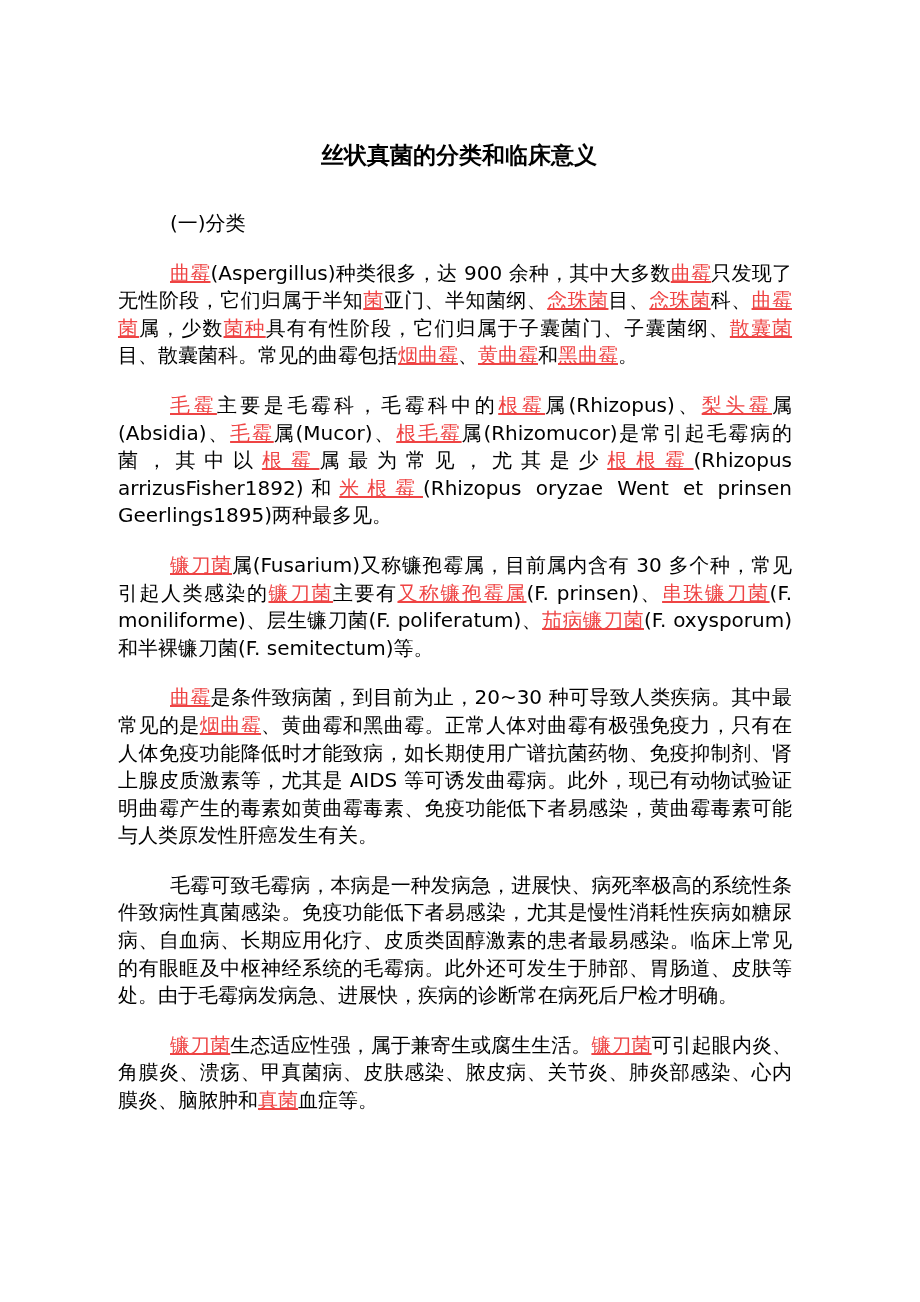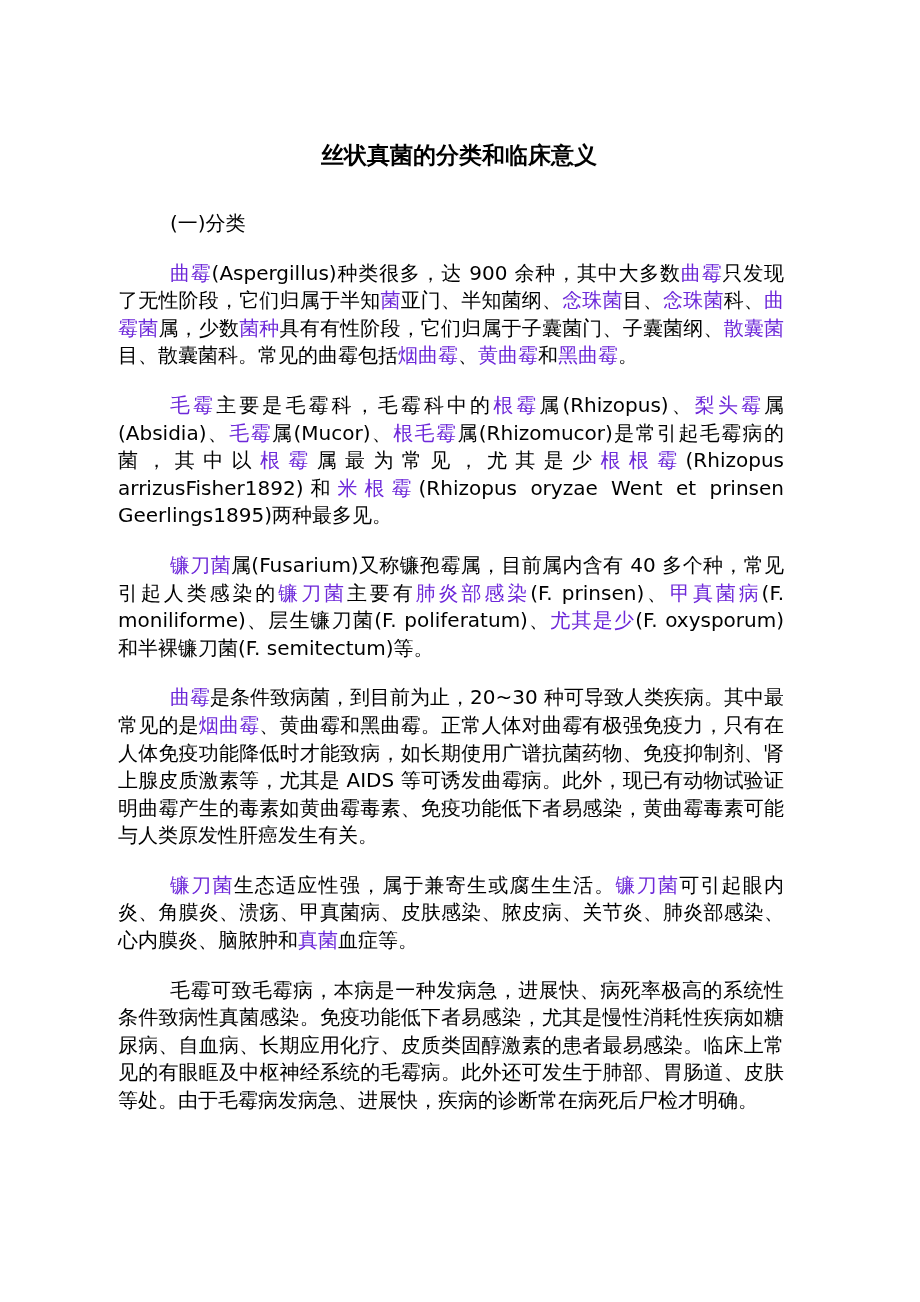--- a/index.html
+++ b/index.html
@@ -20,35 +20,36 @@
     text-align: center;
     line-height: 30px;
     margin: 0 0 40px 0;
     color: #000000;
   }
   .para {
     font-size: 20px;
     line-height: 27.6px;
     text-align: justify;
     text-indent: 52px;
-    margin: 0 16px 22px 0;
+    margin: 0 8px 22px 0;
     color: #000000;
   }
   .doclink {
-    color: #6d28d9;
+    color: #ef4444;
+    text-decoration: underline;
     cursor: pointer;
   }
 </style>
 </head>
 <body>
 
 <div class="page">
   <h1 class="doc-title">丝状真菌的分类和临床意义</h1>
   <div id="doc-body">
       <p class="para"><span>(一)分类</span></p>
       <p class="para"><a class="doclink">曲霉</a><span>(Aspergillus)种类很多，达 900 余种，其中大多数</span><a class="doclink">曲霉</a><span>只发现了无性阶段，它们归属于半知</span><a class="doclink">菌</a><span>亚门、半知菌纲、</span><a class="doclink">念珠菌</a><span>目、</span><a class="doclink">念珠菌</a><span>科、</span><a class="doclink">曲霉菌</a><span>属，少数</span><a class="doclink">菌种</a><span>具有有性阶段，它们归属于子囊菌门、子囊菌纲、</span><a class="doclink">散囊菌</a><span>目、散囊菌科。常见的曲霉包括</span><a class="doclink">烟曲霉</a><span>、</span><a class="doclink">黄曲霉</a><span>和</span><a class="doclink">黑曲霉</a><span>。</span></p>
       <p class="para"><a class="doclink">毛霉</a><span>主要是毛霉科，毛霉科中的</span><a class="doclink">根霉</a><span>属(Rhizopus)、</span><a class="doclink">梨头霉</a><span>属(Absidia)、</span><a class="doclink">毛霉</a><span>属(Mucor)、</span><a class="doclink">根毛霉</a><span>属(Rhizomucor)是常引起毛霉病的菌，其中以</span><a class="doclink">根霉</a><span>属最为常见，尤其是少</span><a class="doclink">根根霉</a><span>(Rhizopus arrizusFisher1892)和</span><a class="doclink">米根霉</a><span>(Rhizopus oryzae Went et prinsen Geerlings1895)两种最多见。</span></p>
-      <p class="para"><a class="doclink">镰刀菌</a><span>属(Fusarium)又称镰孢霉属，目前属内含有 40 多个种，常见引起人类感染的</span><a class="doclink">镰刀菌</a><span>主要有</span><a class="doclink">肺炎部感染</a><span>(F. prinsen)、</span><a class="doclink">甲真菌病</a><span>(F. moniliforme)、层生镰刀菌(F. poliferatum)、</span><a class="doclink">尤其是少</a><span>(F. oxysporum)和半裸镰刀菌(F. semitectum)等。</span></p>
+      <p class="para"><a class="doclink">镰刀菌</a><span>属(Fusarium)又称镰孢霉属，目前属内含有 30 多个种，常见引起人类感染的</span><a class="doclink">镰刀菌</a><span>主要有</span><a class="doclink">又称镰孢霉属</a><span>(F. prinsen)、</span><a class="doclink">串珠镰刀菌</a><span>(F. moniliforme)、层生镰刀菌(F. poliferatum)、</span><a class="doclink">茄病镰刀菌</a><span>(F. oxysporum)和半裸镰刀菌(F. semitectum)等。</span></p>
       <p class="para"><a class="doclink">曲霉</a><span>是条件致病菌，到目前为止，20~30 种可导致人类疾病。其中最常见的是</span><a class="doclink">烟曲霉</a><span>、黄曲霉和黑曲霉。正常人体对曲霉有极强免疫力，只有在人体免疫功能降低时才能致病，如长期使用广谱抗菌药物、免疫抑制剂、肾上腺皮质激素等，尤其是 AIDS 等可诱发曲霉病。此外，现已有动物试验证明曲霉产生的毒素如黄曲霉毒素、免疫功能低下者易感染，黄曲霉毒素可能与人类原发性肝癌发生有关。</span></p>
+      <p class="para"><span>毛霉可致毛霉病，本病是一种发病急，进展快、病死率极高的系统性条件致病性真菌感染。免疫功能低下者易感染，尤其是慢性消耗性疾病如糖尿病、自血病、长期应用化疗、皮质类固醇激素的患者最易感染。临床上常见的有眼眶及中枢神经系统的毛霉病。此外还可发生于肺部、胃肠道、皮肤等处。由于毛霉病发病急、进展快，疾病的诊断常在病死后尸检才明确。</span></p>
       <p class="para"><a class="doclink">镰刀菌</a><span>生态适应性强，属于兼寄生或腐生生活。</span><a class="doclink">镰刀菌</a><span>可引起眼内炎、角膜炎、溃疡、甲真菌病、皮肤感染、脓皮病、关节炎、肺炎部感染、心内膜炎、脑脓肿和</span><a class="doclink">真菌</a><span>血症等。</span></p>
-      <p class="para"><span>毛霉可致毛霉病，本病是一种发病急，进展快、病死率极高的系统性条件致病性真菌感染。免疫功能低下者易感染，尤其是慢性消耗性疾病如糖尿病、自血病、长期应用化疗、皮质类固醇激素的患者最易感染。临床上常见的有眼眶及中枢神经系统的毛霉病。此外还可发生于肺部、胃肠道、皮肤等处。由于毛霉病发病急、进展快，疾病的诊断常在病死后尸检才明确。</span></p>
     </div>
 </div>
 
 </body></html>

